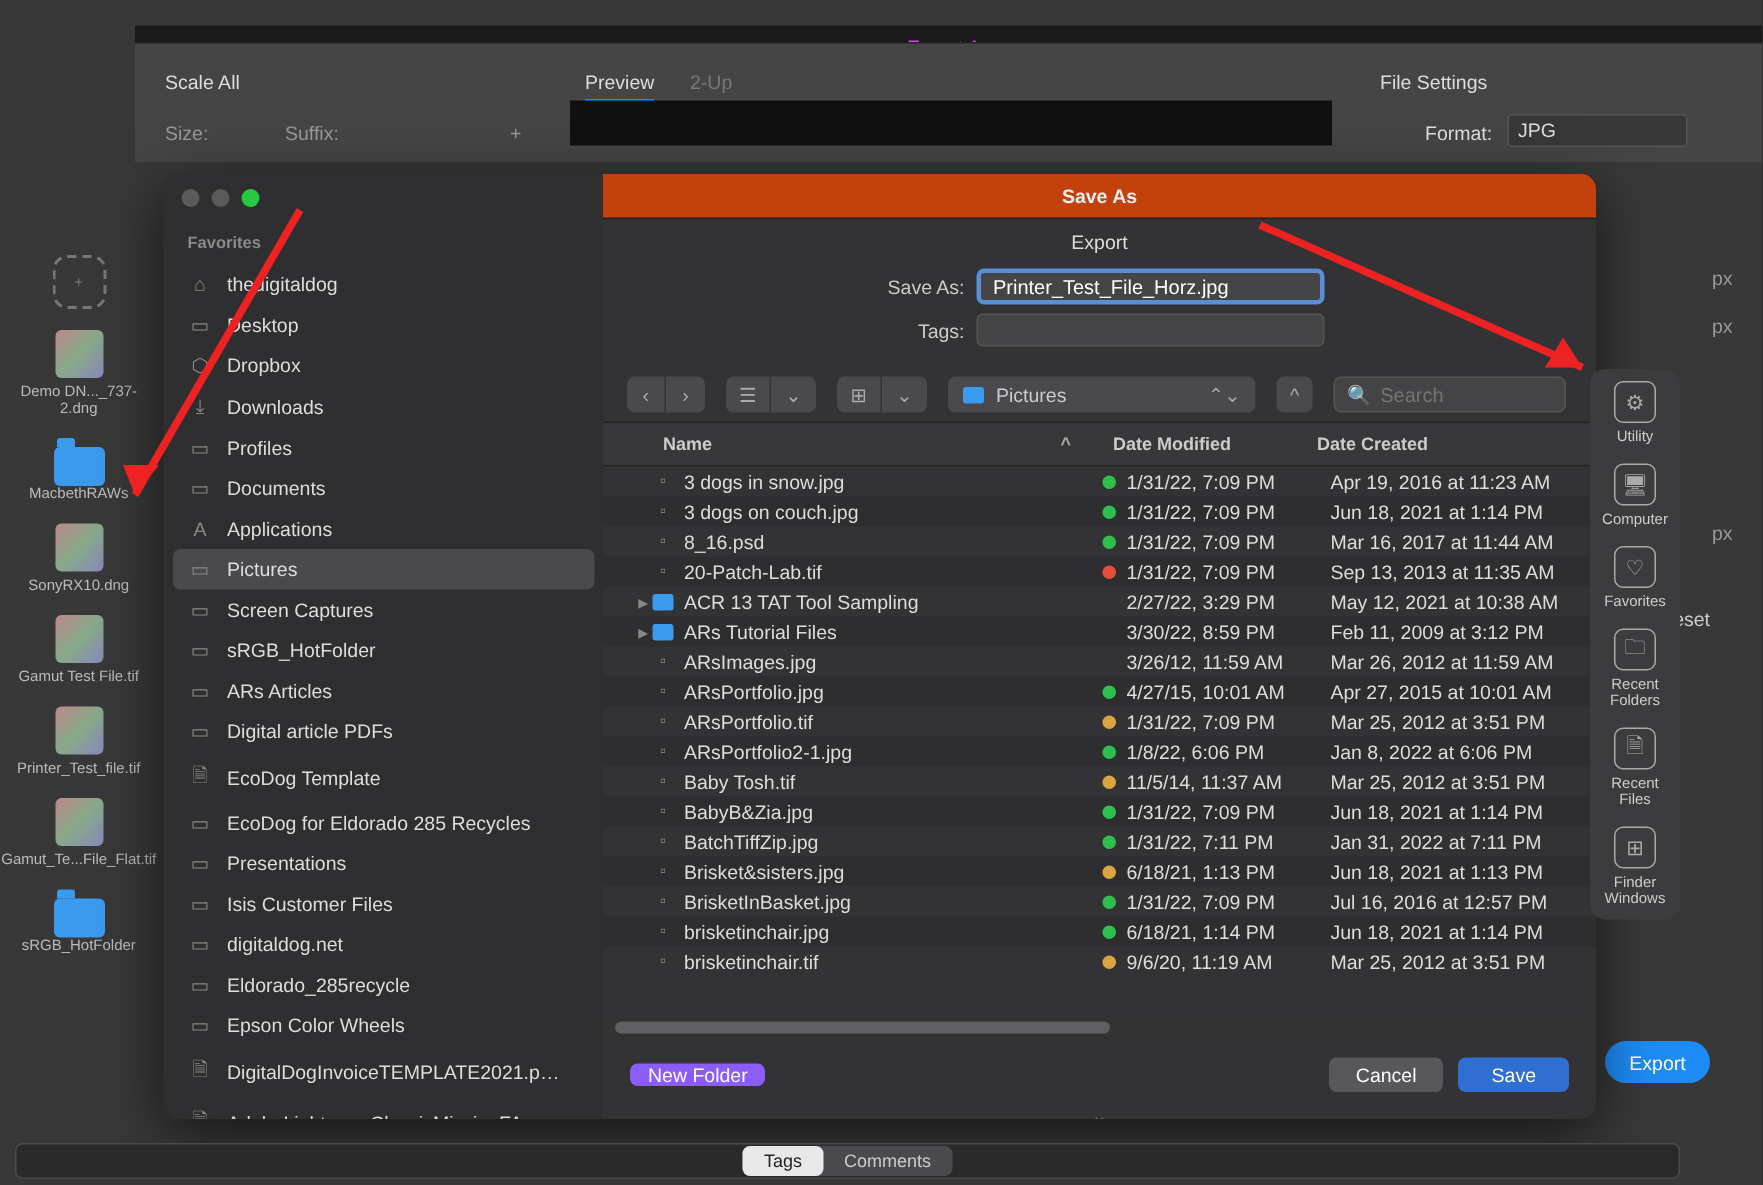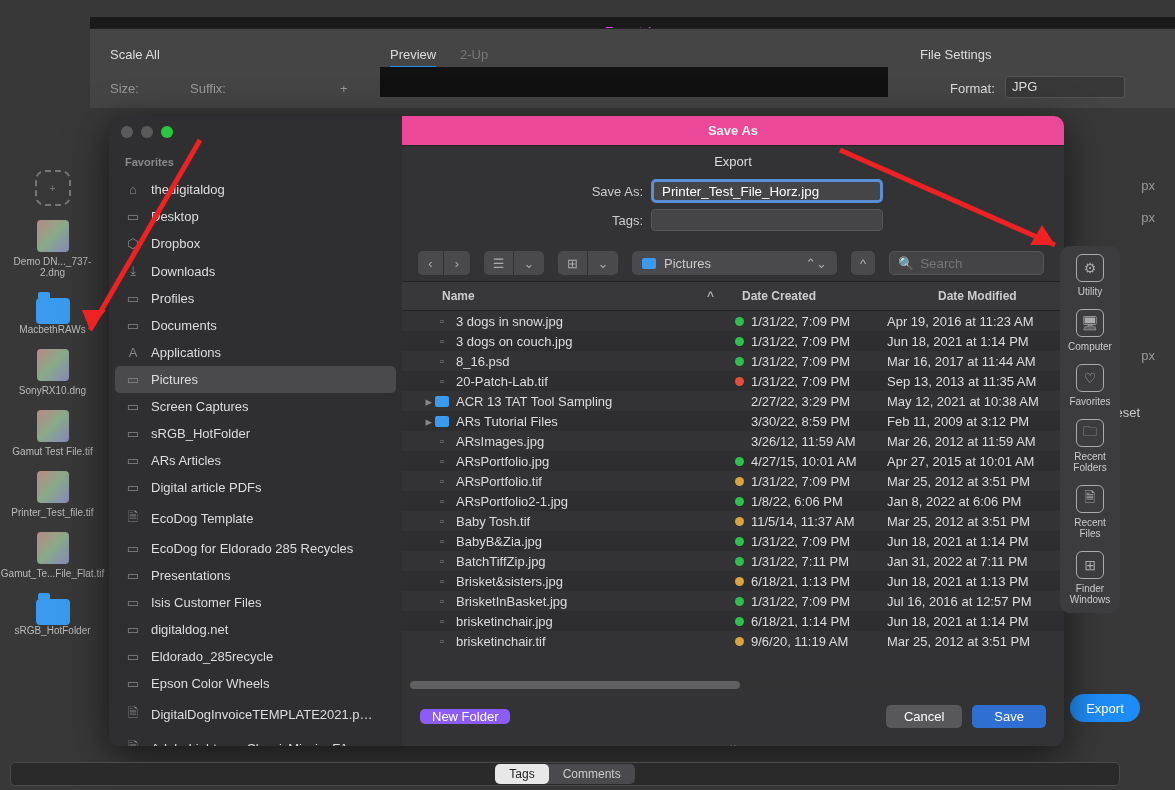--- a/index.html
+++ b/index.html
@@ -39,21 +39,21 @@
 .traffic { display:flex; gap:8px; padding:10px 12px;}
 .tl { width:12px; height:12px; border-radius:50%;}
 .tl.r{background:#5a5a5a;} .tl.y{background:#5a5a5a;} .tl.g{background:#28c840;}
 .fav-hdr { padding:8px 16px; color:#8a8a8c; font-size:11px; font-weight:600;}
 .fav-list { overflow-y:auto;}
 .fav { display:flex; align-items:center; gap:10px; padding:6px 16px; color:#ddd; cursor:default;}
 .fav.sel { background:#4a4a4e; border-radius:5px; margin:0 6px; padding:6px 10px;}
 .fav .ico { width:16px; text-align:center; color:#888;}
 
 .main { flex:1; display:flex; flex-direction:column; background:#333335;}
-.dlg-title { height:30px; display:flex; align-items:center; justify-content:center; color:#eee; font-weight:600; font-size:13px; border-bottom:1px solid #222; background:#ec4899;}
+.dlg-title { height:30px; display:flex; align-items:center; justify-content:center; color:#eee; font-weight:600; font-size:13px; border-bottom:1px solid #222; background:#c2410c;}
 .export-hdr { text-align:center; padding:8px 0 2px; color:#ddd; font-size:13px;}
 .form-rows { padding:2px 40px 8px;}
 .frow { display:flex; align-items:center; justify-content:center; gap:8px; margin:6px 0;}
 .frow label { color:#ccc; font-size:13px; min-width:60px; text-align:right;}
 .filename { width:232px; height:24px; background:#454547; border:3px solid #5a8fd6; border-radius:5px; padding:0 8px; color:#fff;}
 .tags-input { width:232px; height:22px; background:#454547; border:1px solid #555; border-radius:4px;}
 .toolbar { display:flex; align-items:center; gap:14px; padding:6px 16px;}
 .nav-btns { display:flex; background:#4a4a4e; border-radius:5px;}
 .nav-btns span { width:26px; height:24px; display:flex; align-items:center; justify-content:center; color:#aaa; border-right:1px solid #333;}
 .nav-btns span:last-child{border:none;}
@@ -299,22 +299,22 @@
       </div>
       <div class="collapse-btn">^</div>
       <div class="search">
         <span>🔍</span>
         <input placeholder="Search" style="">
       </div>
     </div>
 
     <div class="list-hdr">
       <div class="col name"><span>Name</span><span class="sort-arrow">^</span></div>
+      <div class="col dm">Date Modified</div>
       <div class="col dc">Date Created</div>
-      <div class="col dm">Date Modified</div>
     </div>
 
     <div class="files" id="files">
         <div class="file">
           <span class="indent"></span>
           <span class="disc"></span>
           <span class="fico">▫</span>
           <span class="fname">3 dogs in snow.jpg</span>
           <span class="tagdot">
             <span class="dot" style="background: rgb(47, 191, 79);"></span>

